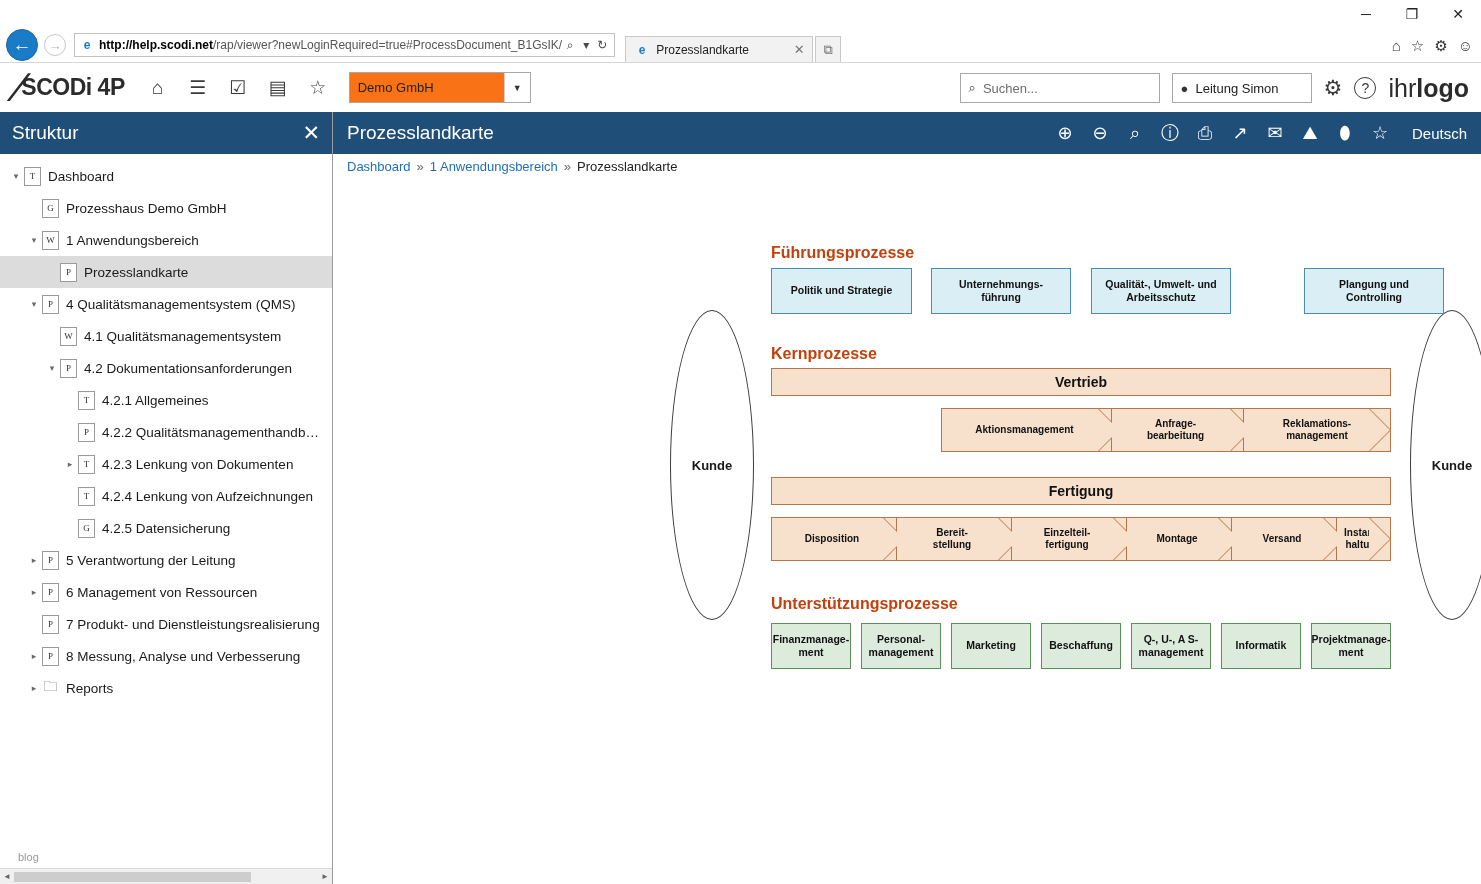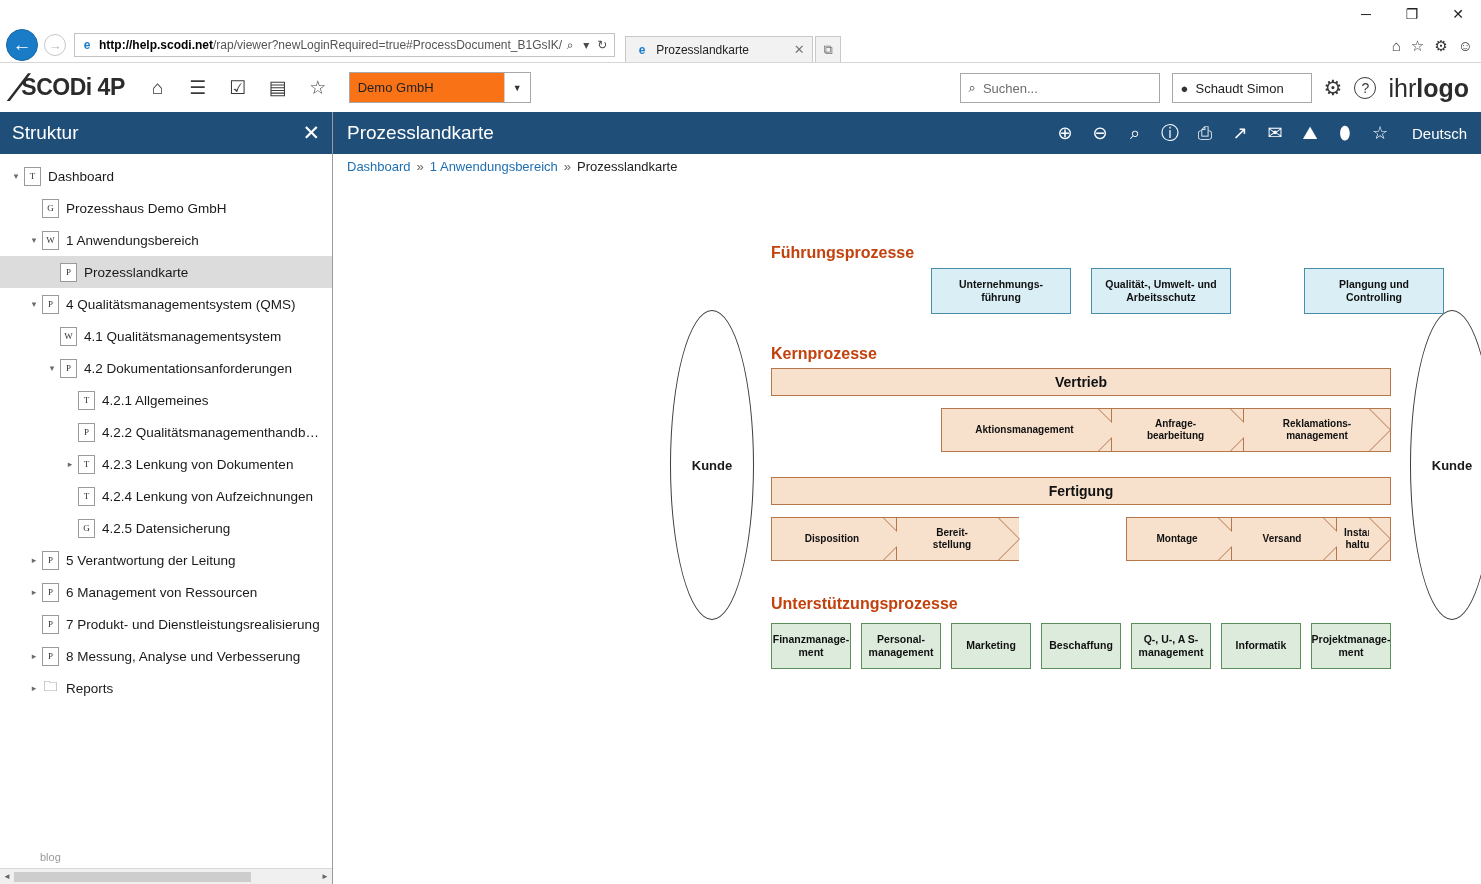--- a/index.html
+++ b/index.html
@@ -191,21 +191,21 @@
     margin-right: 7px;
     font-size: 9px; color: #333;
     display: flex; align-items: center; justify-content: center;
     font-family: "Liberation Serif", serif;
   }
   .ticon.folder {
     border: none; background: none; font-size: 14px; color: #5b5b5b;
   }
   .tlabel2 { overflow: hidden; text-overflow: ellipsis; }
   .sb-status {
-    height: 22px; font-size: 11px; color: #9a9a9a; padding-left: 40px; display:flex; align-items:center;
+    height: 22px; font-size: 11px; color: #9a9a9a; padding-left: 18px; display:flex; align-items:center;
   }
   .sb-scroll {
     height: 16px; border-top: 1px solid #d8d8d8;
     display: flex; align-items: center; background: #f0f0f0;
   }
   .sb-scroll .arrow { width: 14px; text-align: center; font-size: 8px; color: #666; }
   .sb-scroll .track { flex: 1; height: 10px; background: #f0f0f0; position: relative; }
   .sb-scroll .thumb { position: absolute; left: 0; top: 0; width: 78%; height: 10px; background: #cdcdcd; }
 
   
@@ -348,21 +348,21 @@
     <div class="carrow">▼</div>
   </div>
 
   <div class="hdr-right">
     <div class="search-box">
       <span class="sico">⌕</span>
       <span>Suchen...</span>
     </div>
     <div class="user-box">
       <span class="uico">●</span>
-      <span>Schaudt Simon</span>
+      <span>Leitung Simon</span>
     </div>
     <div class="hi" style="font-size:21px;color:#3a3a3a">⚙</div>
     <div class="hi" style="font-size:20px;color:#3a3a3a;border:1.5px solid #3a3a3a;border-radius:50%;width:22px;height:22px;display:flex;align-items:center;justify-content:center;font-size:14px">?</div>
     <div class="logo">
       <span>ihr</span><b>logo</b>
     </div>
   </div>
 </div>
 
 <div class="body-wrap">
@@ -497,20 +497,21 @@
 
     <div class="map">
 
       <div class="ell" style="left:337px; top:130px;">Kunde</div>
       <div class="ell" style="left:1077px; top:130px;">Kunde</div>
 
       <div class="grp-title" style="left:438px; top:64px;">Führungsprozesse</div>
       <div class="grp-title" style="left:438px; top:165px;">Kernprozesse</div>
       <div class="grp-title" style="left:438px; top:415px;">Unterstützungsprozesse</div>
 
+      <div class="box lead" style="left:438px; top:88px; width:141px; height:46px;">Politik und  Strategie</div>
       <div class="box lead" style="left:598px; top:88px; width:140px; height:46px; white-space:pre-line;">Unternehmungs-
 führung</div>
       <div class="box lead" style="left:758px; top:88px; width:140px; height:46px; white-space:pre-line;">Qualität-, Umwelt- und
 Arbeitsschutz</div>
       <div class="box lead" style="left:971px; top:88px; width:140px; height:46px; white-space:pre-line;">Plangung und
 Controlling</div>
 
       <div class="band" style="left:438px; top:188px; width:620px; height:28px;">Vertrieb</div>
 
       <div class="chev" style="left:608px; top:228px; width:178px; height:44px;">
@@ -521,20 +522,22 @@
       <div class="chev last" style="left:910px; top:228px; width:148px; height:44px; white-space:pre-line;"><span class="txt">Reklamations-
 management</span></div>
 
       <div class="band" style="left:438px; top:297px; width:620px; height:28px;">Fertigung</div>
 
       <div class="chev" style="left:438px; top:337px; width:133px; height:44px;">
           <span class="txt">Disposition</span>
         </div>
       <div class="chev" style="left:563px; top:337px; width:123px; height:44px; white-space:pre-line;"><span class="txt">Bereit-
 stellung</span></div>
+      <div class="chev" style="left:678px; top:337px; width:123px; height:44px; white-space:pre-line;"><span class="txt">Einzelteil-
+fertigung</span></div>
       <div class="chev" style="left:793px; top:337px; width:113px; height:44px;">
           <span class="txt">Montage</span>
         </div>
       <div class="chev" style="left:898px; top:337px; width:113px; height:44px;">
           <span class="txt">Versand</span>
         </div>
       <div class="chev last" style="left:1003px; top:337px; width:55px; height:44px; white-space:pre-line;"><span class="txt">Instand-
 haltung</span></div>
 
       <div class="box support" style="left:438px; top:443px; width:80px; height:46px; white-space:pre-line;">Finanzmanage-

